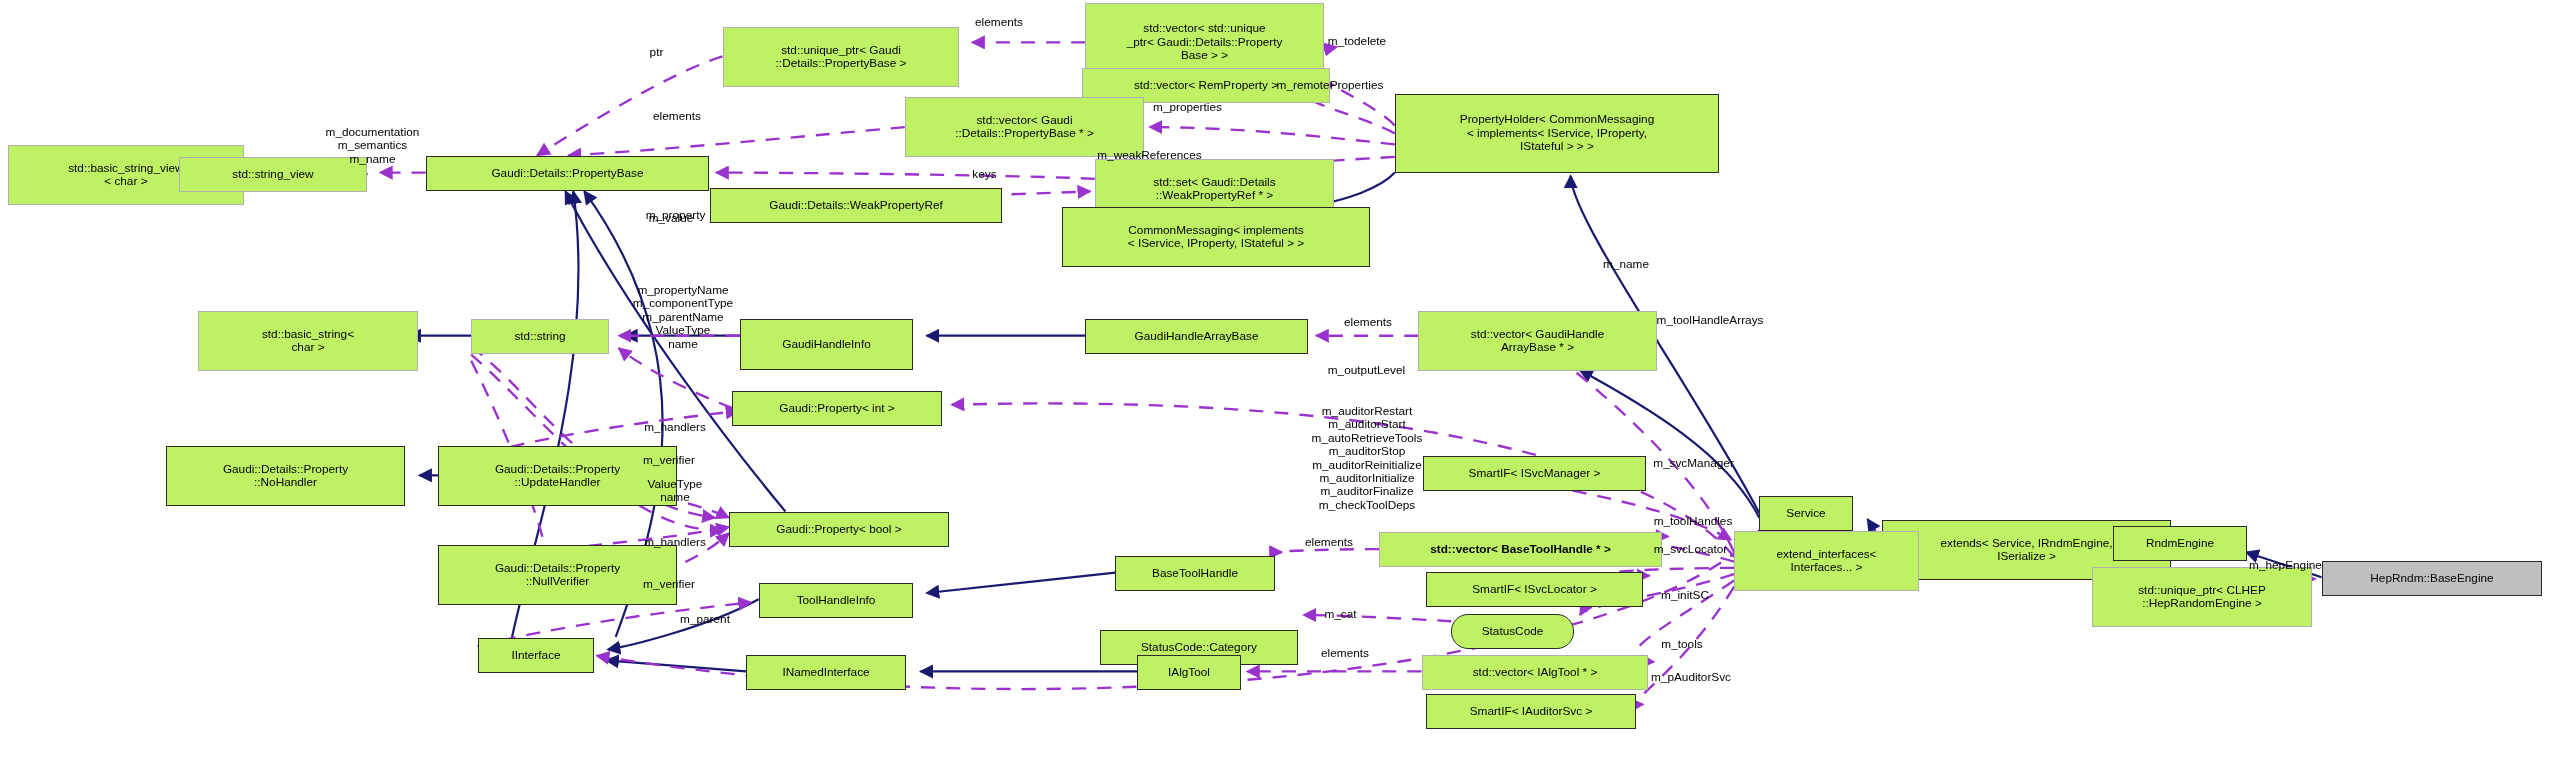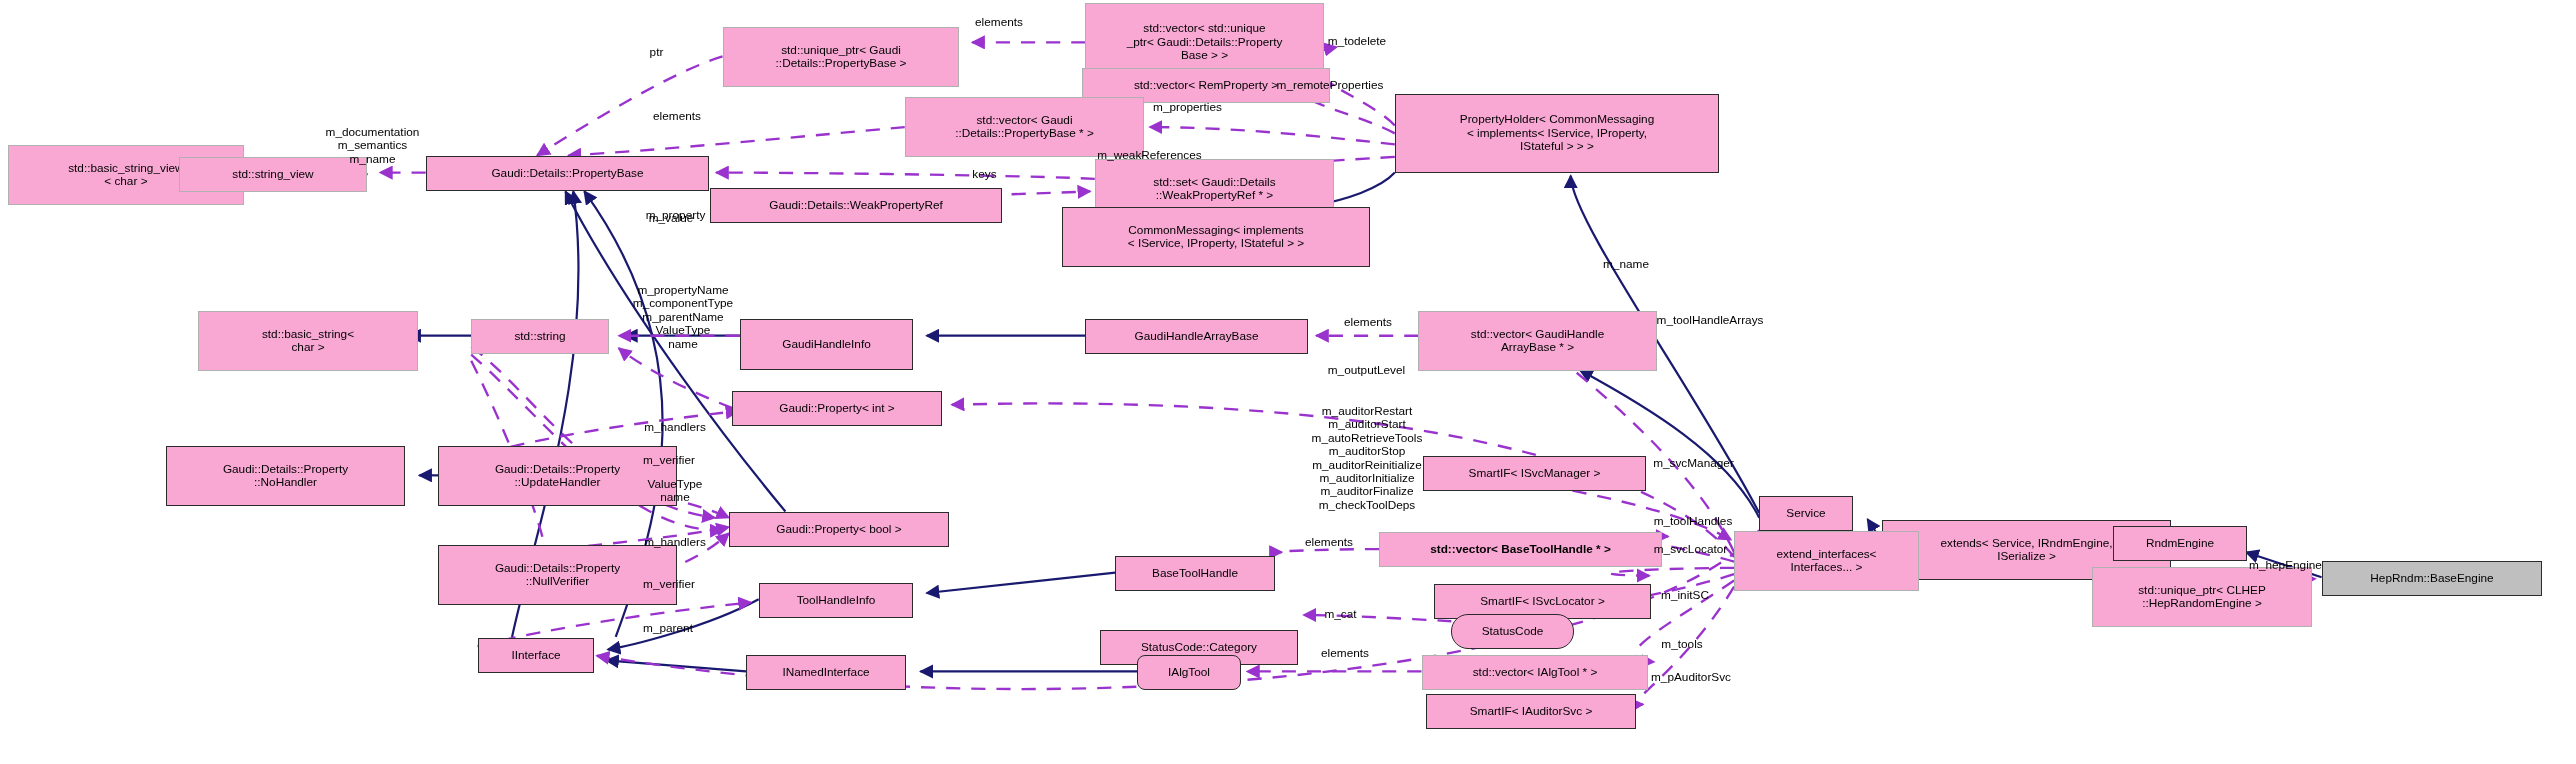--- a/index.html
+++ b/index.html
@@ -12,21 +12,21 @@
     overflow:hidden;
   }
   svg#edges{position:absolute;left:0;top:0;width:2576px;height:764px;pointer-events:none;}
   .node{
     position:absolute;
     box-sizing:border-box;
     display:flex;
     align-items:center;
     justify-content:center;
     text-align:center;
-    background:#f9a8d4;
+    background:#bef264;
     color:#000000;
     font-size:11.8px;
     line-height:13.4px;
     white-space:pre-line;
     padding:1.6px 3.9px;
   }
   .node.thin{border:0.8px solid #b0b0b0;}
   .node.thick{border:1.6px solid #2b2b2b;}
   .node.filled{background:#bfbfbf;border:1.6px solid #2b2b2b;}
   .edgelabel{
@@ -152,30 +152,30 @@
       <div class="node thick" style="left: 729px; top: 512px; width: 220px; height: 35px;">Gaudi::Property&lt; bool &gt;</div>
       <div class="node thick" style="left: 1882px; top: 520px; width: 289px; height: 60px;">extends&lt; Service, IRndmEngine,
 ISerialize &gt;</div>
       <div class="node thick" style="left: 2113px; top: 526px; width: 134px; height: 35px;">RndmEngine</div>
       <div class="node thin" style="left: 1379px; top: 532px; width: 283px; height: 35px; font-weight: bold;">std::vector&lt; BaseToolHandle * &gt;</div>
       <div class="node thin" style="left: 1734px; top: 531px; width: 185px; height: 60px;">extend_interfaces&lt;
 Interfaces... &gt;</div>
       <div class="node thick" style="left: 1115px; top: 556px; width: 160px; height: 35px;">BaseToolHandle</div>
       <div class="node thick" style="left: 438px; top: 545px; width: 239px; height: 60px;">Gaudi::Details::Property
 ::NullVerifier</div>
-      <div class="node thick" style="left: 1426px; top: 584px; width: 217px; height: 35px; margin-left: 8px;">SmartIF&lt; ISvcLocator &gt;</div>
+      <div class="node thick" style="left: 1426px; top: 572px; width: 217px; height: 35px;">SmartIF&lt; ISvcLocator &gt;</div>
       <div class="node thick" style="left: 759px; top: 583px; width: 154px; height: 35px;">ToolHandleInfo</div>
       <div class="node filled" style="left: 2322px; top: 561px; width: 220px; height: 35px;">HepRndm::BaseEngine</div>
       <div class="node thin" style="left: 2092px; top: 567px; width: 220px; height: 60px;">std::unique_ptr&lt; CLHEP
 ::HepRandomEngine &gt;</div>
       <div class="node thick" style="left: 1100px; top: 614px; width: 198px; height: 35px; margin-top: 16px;">StatusCode::Category</div>
       <div class="node thick" style="left: 1451px; top: 614px; width: 123px; height: 35px; border-radius: 17px;">StatusCode</div>
       <div class="node thick" style="left: 478px; top: 638px; width: 116px; height: 35px;">IInterface</div>
       <div class="node thick" style="left: 746px; top: 655px; width: 160px; height: 35px;">INamedInterface</div>
-      <div class="node thick" style="left: 1137px; top: 655px; width: 104px; height: 35px; border-radius: 8px;">IAlgTool</div>
+      <div class="node thick" style="left: 1137px; top: 655px; width: 104px; height: 35px;">IAlgTool</div>
       <div class="node thin" style="left: 1422px; top: 655px; width: 226px; height: 35px;">std::vector&lt; IAlgTool * &gt;</div>
       <div class="node thick" style="left: 1426px; top: 694px; width: 210px; height: 35px;">SmartIF&lt; IAuditorSvc &gt;</div>
     </div>
   <div id="labels-layer">
       <div class="edgelabel" style="left: 625px; top: 46px; width: 63px;">ptr</div>
       <div class="edgelabel" style="left: 944px; top: 15.7px; width: 110px;">elements</div>
       <div class="edgelabel" style="left: 622px; top: 110px; width: 110px;">elements</div>
       <div class="edgelabel" style="left: 1291px; top: 35px; width: 132px;">m_todelete</div>
       <div class="edgelabel" style="left: 1228px; top: 79px; width: 204px;">m_remoteProperties</div>
       <div class="edgelabel" style="left: 1115px; top: 101px; width: 145px;">m_properties</div>
@@ -209,19 +209,19 @@
       <div class="edgelabel" style="left: 617px; top: 478px; width: 116px;">ValueType
 name</div>
       <div class="edgelabel" style="left: 1613px; top: 515px; width: 160px;">m_toolHandles</div>
       <div class="edgelabel" style="left: 1274px; top: 536px; width: 110px;">elements</div>
       <div class="edgelabel" style="left: 1615px; top: 543px; width: 151px;">m_svcLocator</div>
       <div class="edgelabel" style="left: 609px; top: 536px; width: 132px;">m_handlers</div>
       <div class="edgelabel" style="left: 1630px; top: 589px; width: 110px;">m_initSC</div>
       <div class="edgelabel" style="left: 611px; top: 578px; width: 116px;">m_verifier</div>
       <div class="edgelabel" style="left: 1301px; top: 608px; width: 79px;">m_cat</div>
       <div class="edgelabel" style="left: 2213px; top: 559px; width: 145px;">m_hepEngine</div>
-      <div class="edgelabel" style="left: 613px; top: 613px; width: 110px; margin-top: 9px;">m_parent</div>
+      <div class="edgelabel" style="left: 650px; top: 613px; width: 110px;">m_parent</div>
       <div class="edgelabel" style="left: 1635px; top: 638px; width: 94px;">m_tools</div>
       <div class="edgelabel" style="left: 1290px; top: 647px; width: 110px;">elements</div>
       <div class="edgelabel" style="left: 1608px; top: 671px; width: 166px;">m_pAuditorSvc</div>
     </div>
 </div>
 
 
 </body></html>

